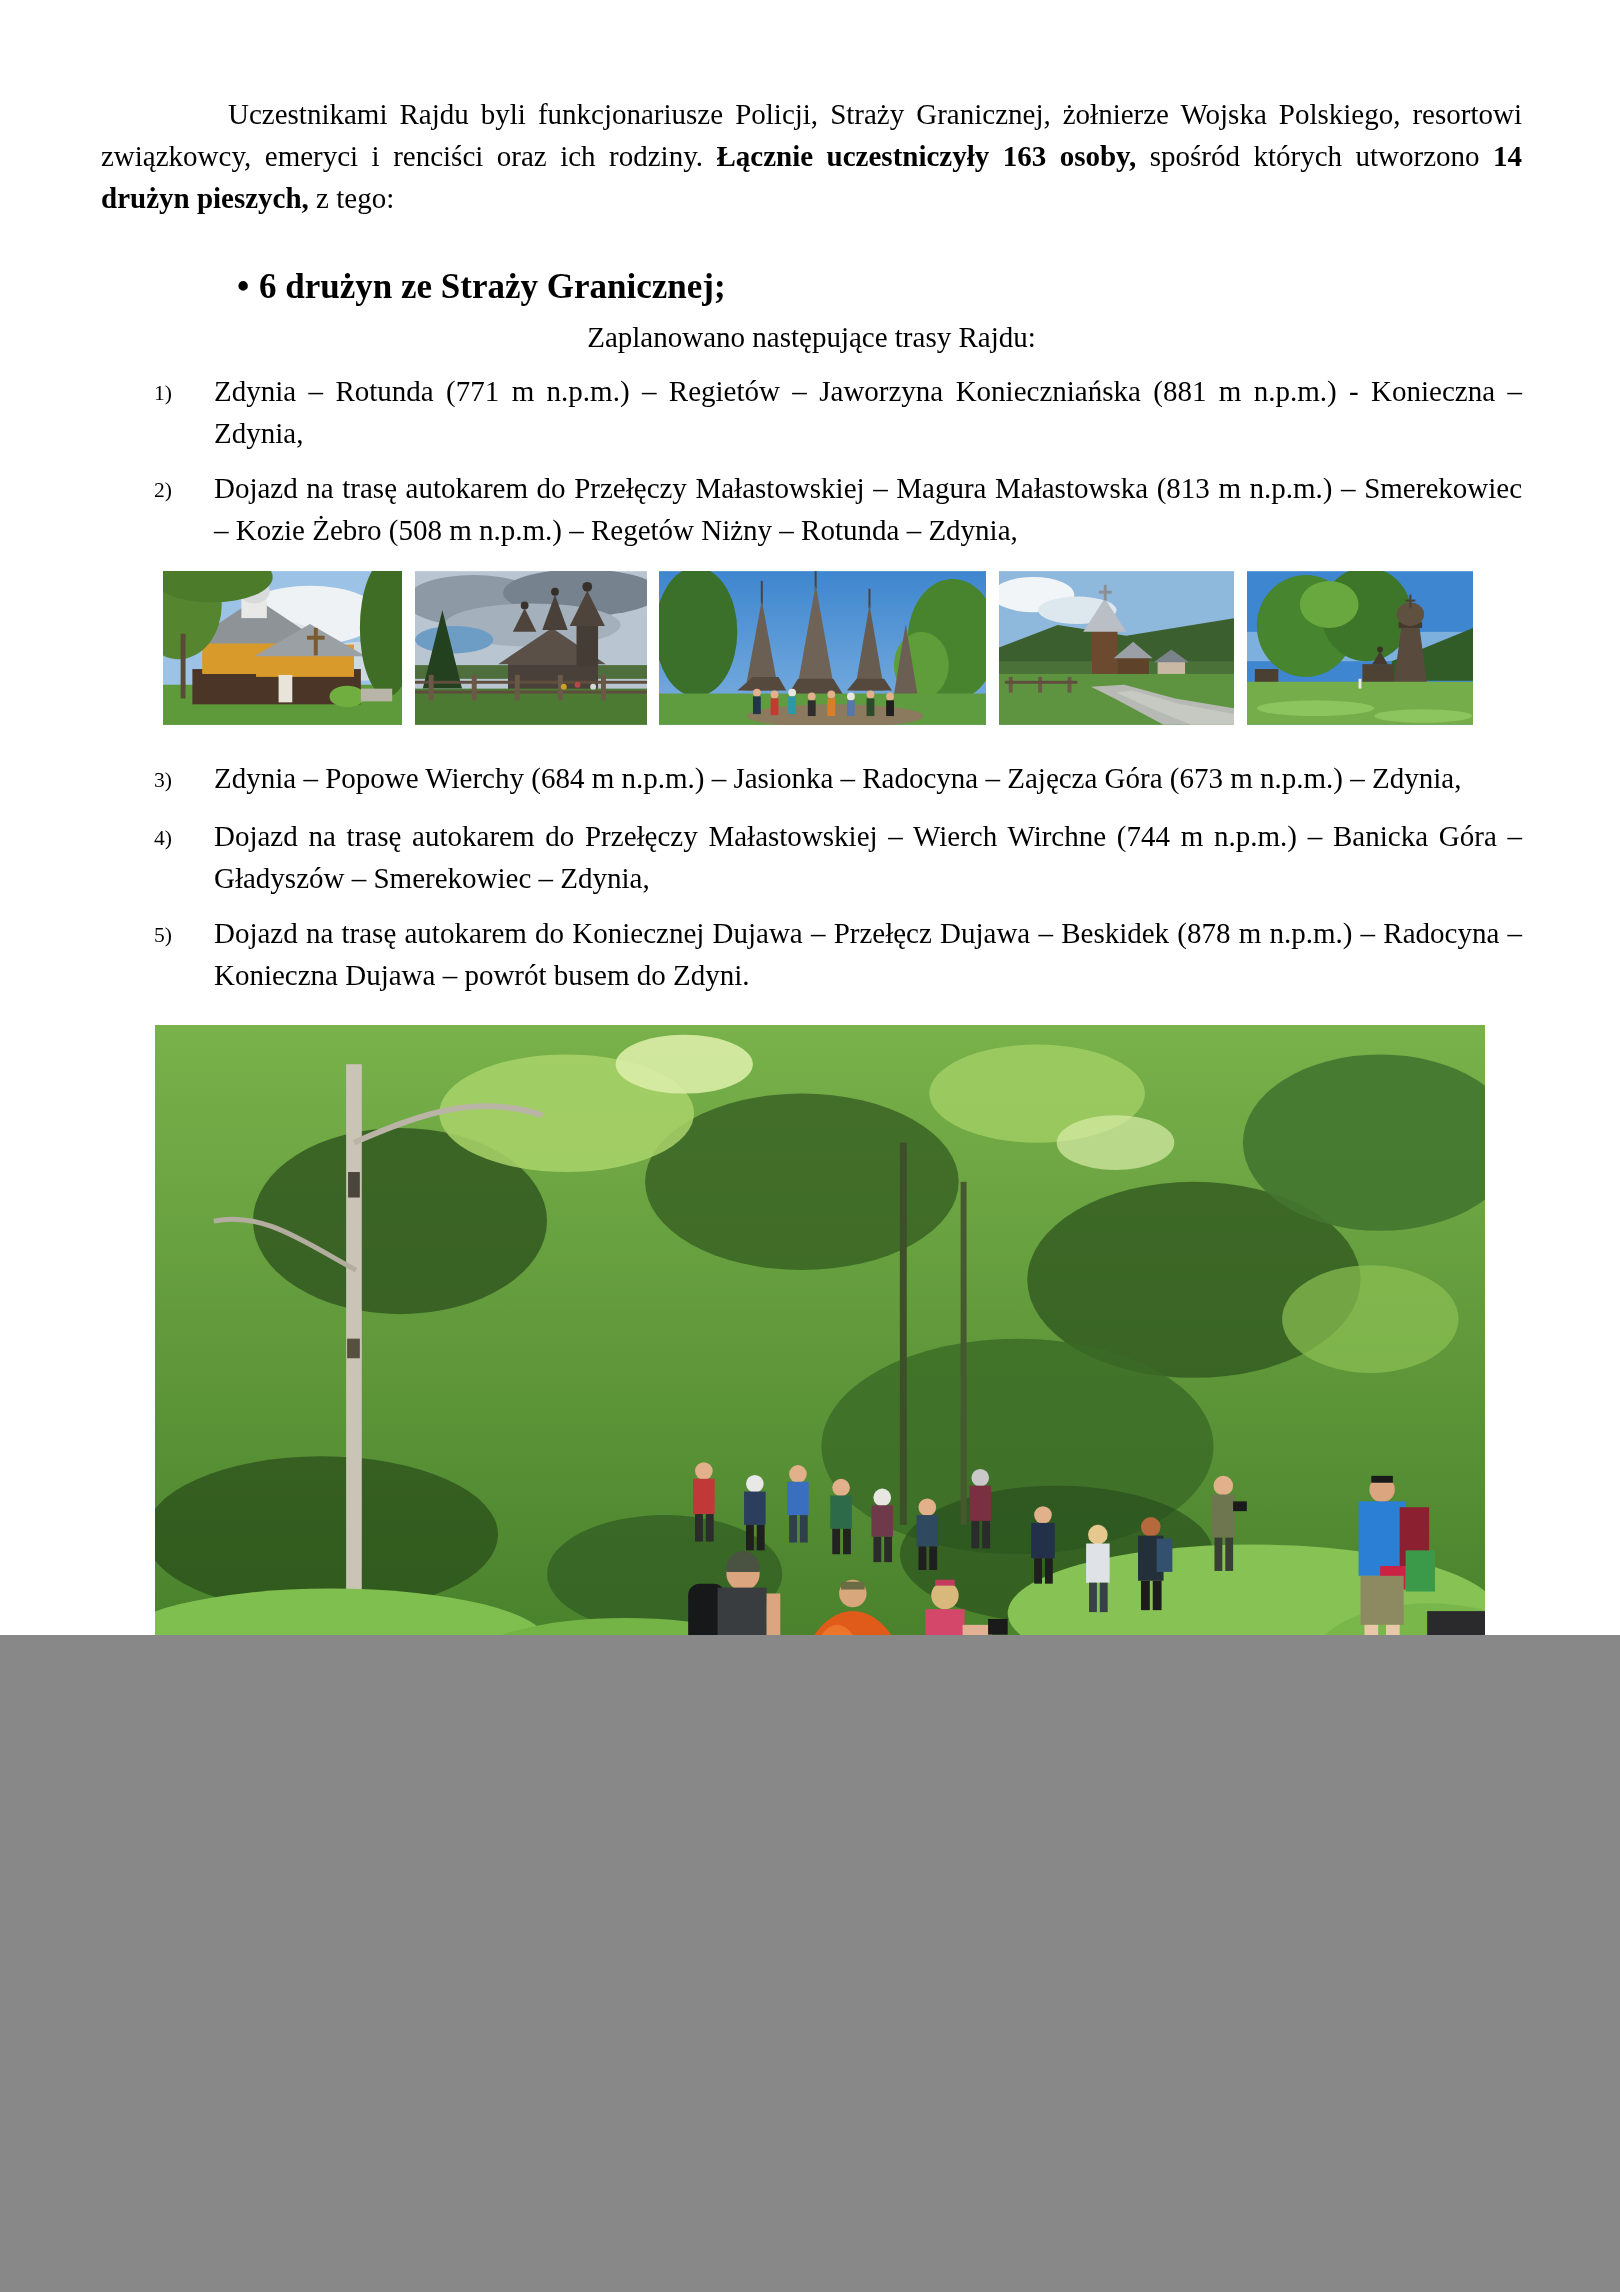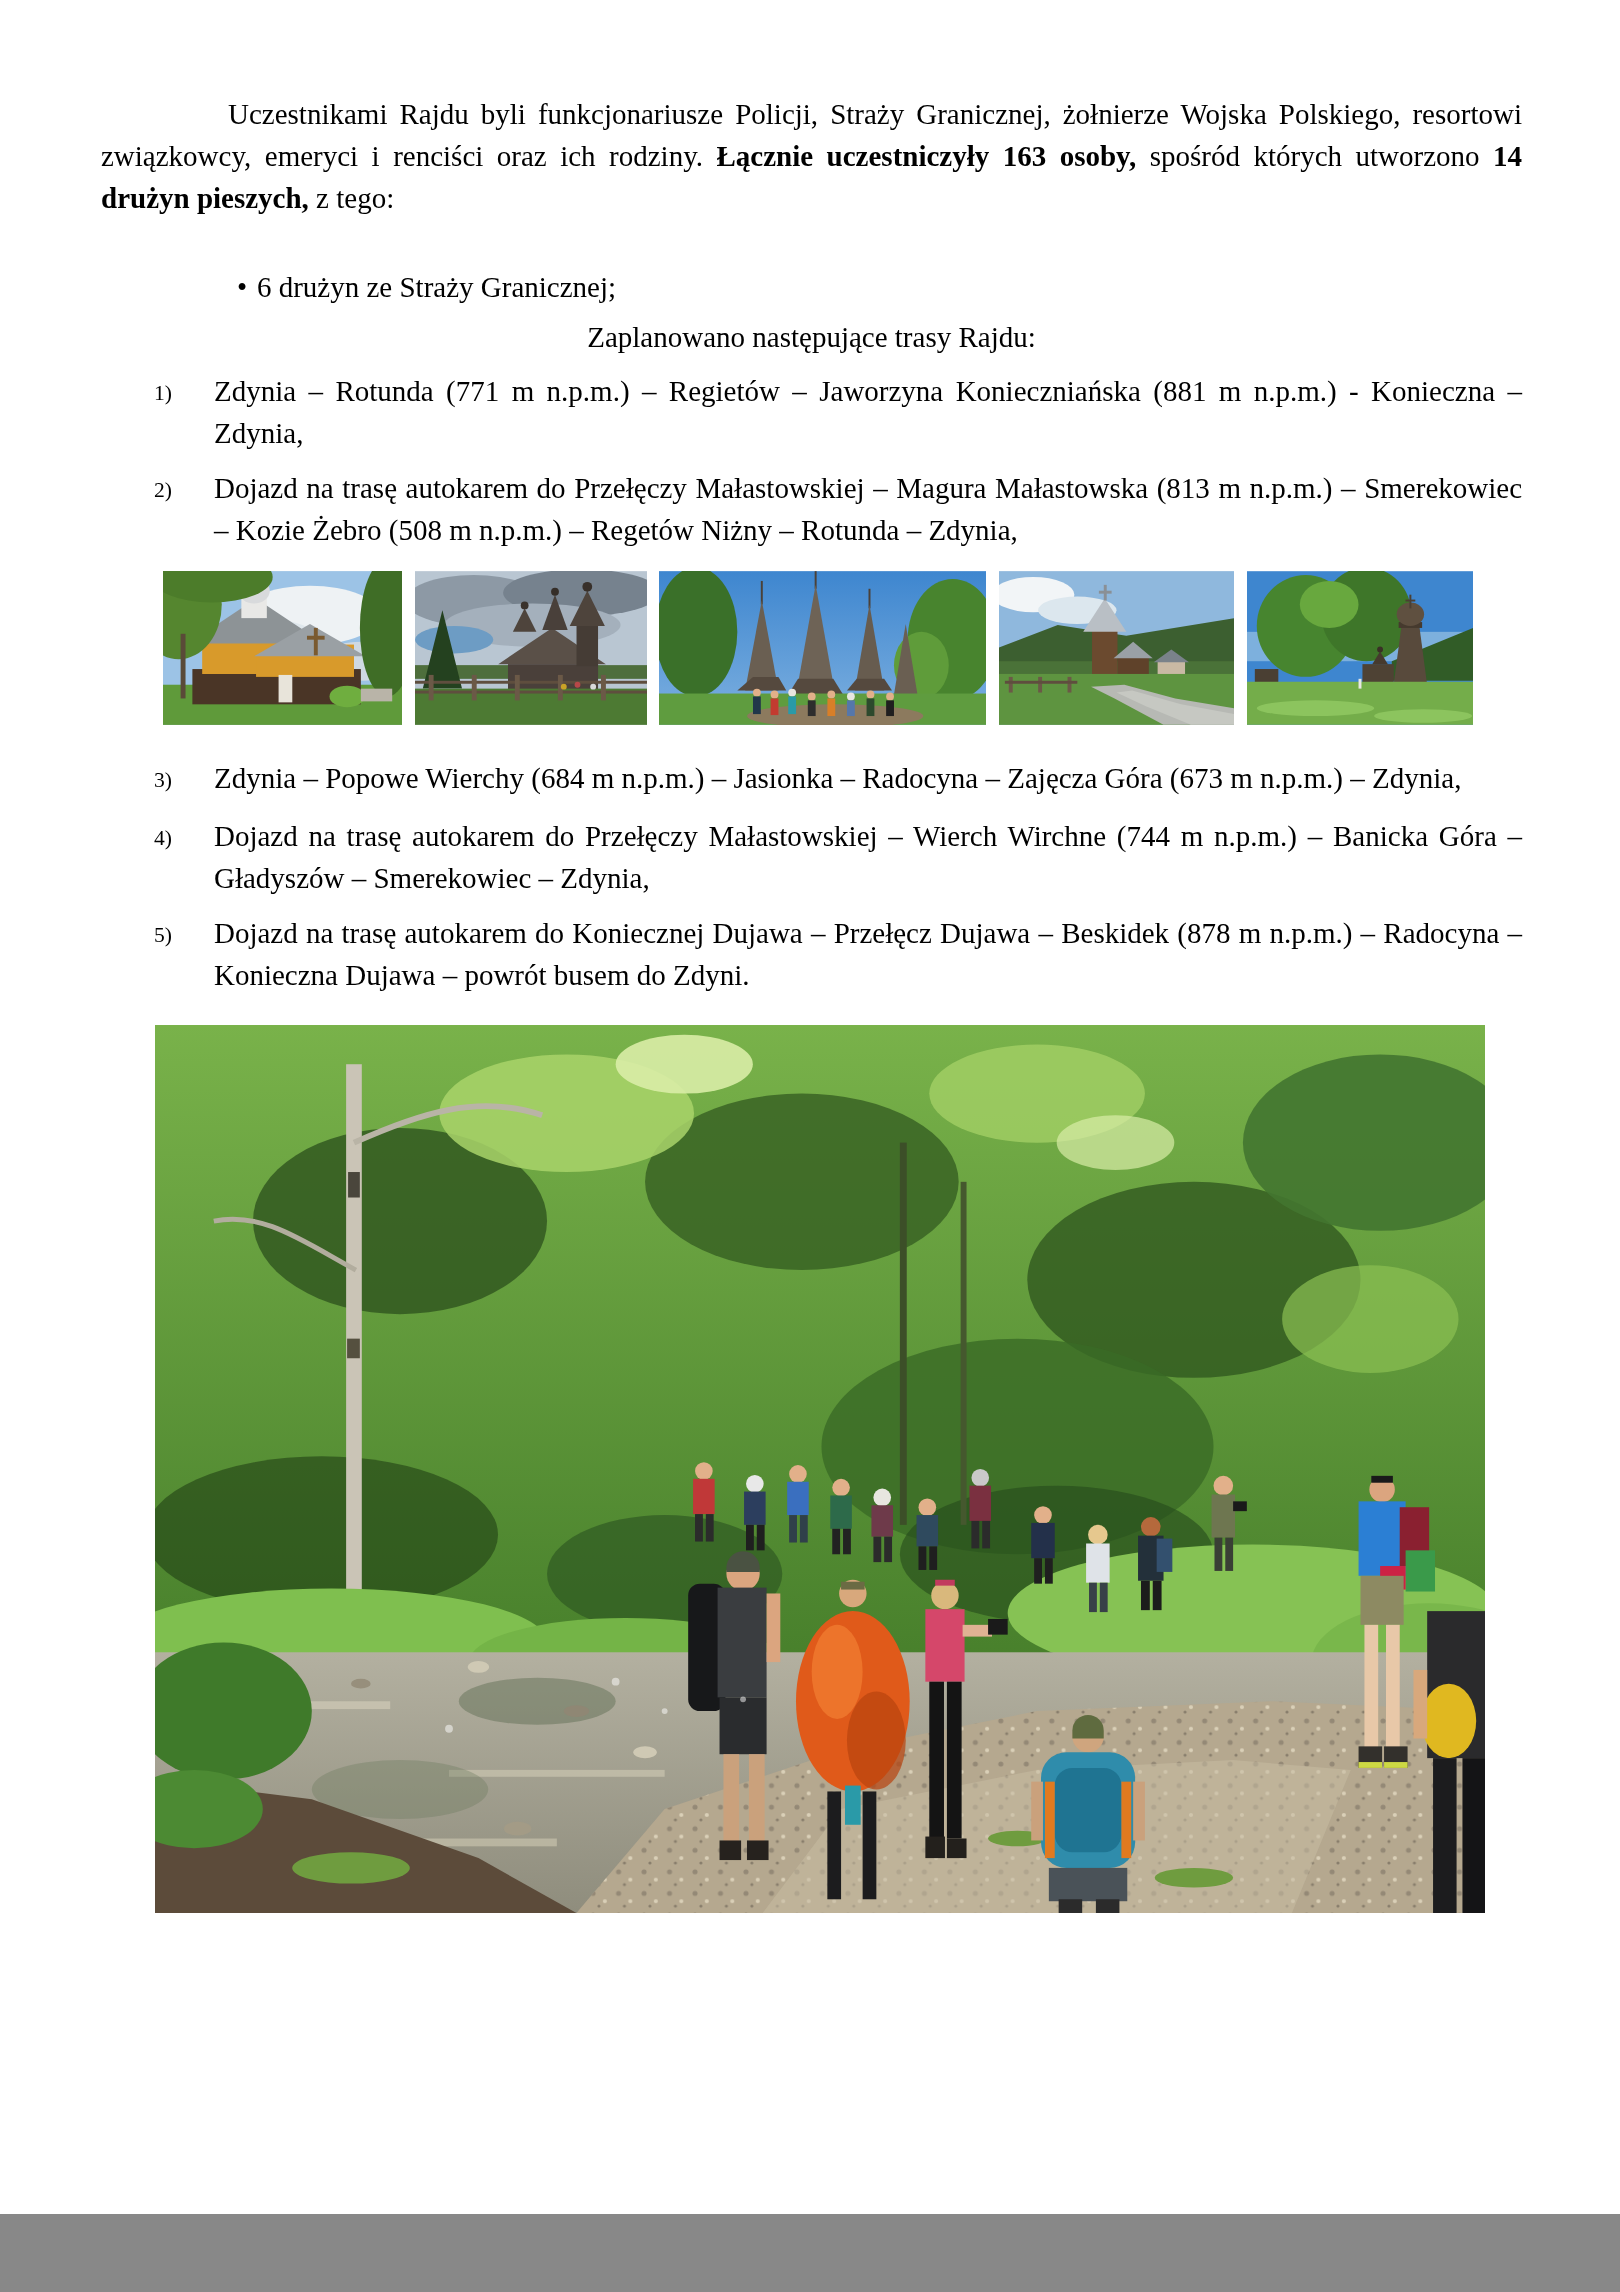--- a/index.html
+++ b/index.html
@@ -1,31 +1,31 @@
 <!DOCTYPE html>
 <html lang="pl"><head>
 <meta charset="utf-8">
 <style>
   html,body{margin:0;padding:0;background:#888;}
   .page{
     position:relative;
-    width:1620px;height:2214px;
+    width:1620px;height:1635px;
     margin:0 auto;
     background:#ffffff;
     font-family:"Liberation Serif","DejaVu Serif",serif;
     color:#000;
     box-sizing:border-box;
     padding:93px 98px 0 101px;
     overflow:hidden;
   }
   .para{font-size:29px;line-height:42px;margin:0;text-align:justify;}
   .intro{text-indent:127px;}
   .intro b{font-weight:bold;}
   ul.bullets{list-style:none;margin:47px 0 0 0;padding:0 0 0 136px;}
-  ul.bullets li{font-size:29px;line-height:42px;font-weight:normal;}
+  ul.bullets li{font-size:35px;line-height:42px;font-weight:bold;}
   ul.bullets li + li{margin-top:26.5px;}
   .bdot{margin-right:9.8px;}
   .routes-heading{margin-top:7.8px;text-align:center;}
   ol.routes{list-style:none;margin:11.8px 0 0 0;padding:0 0 0 53px;}
   ol.routes.second{margin-top:32px;}
   ol.routes li{display:flex;font-size:29px;line-height:42px;}
   ol.routes li + li{margin-top:13.7px;}
   ol.routes .num{flex:0 0 60px;font-size:21.6px;line-height:42px;padding-top:2px;}
   ol.routes .route-text{flex:1;text-align:justify;}
   .gallery{margin:19.6px 0 0 62px;display:flex;gap:12.7px;}

